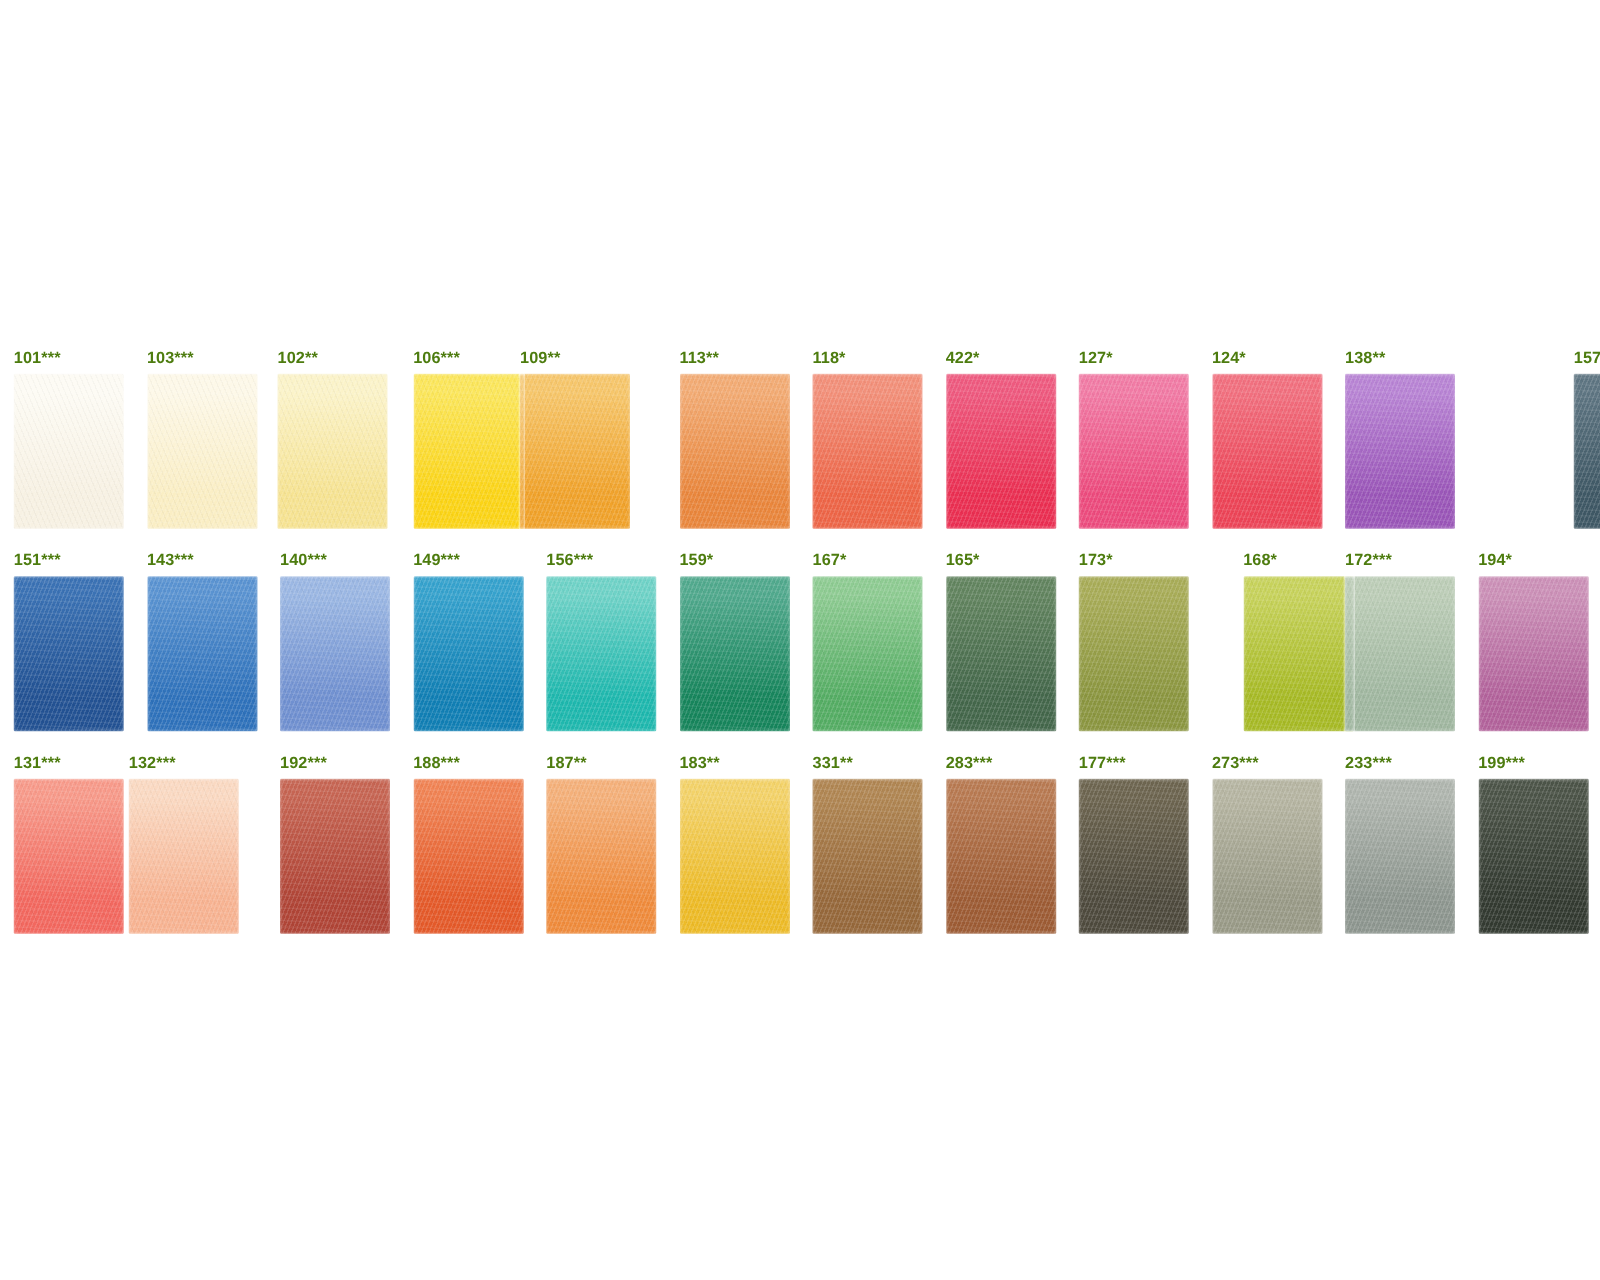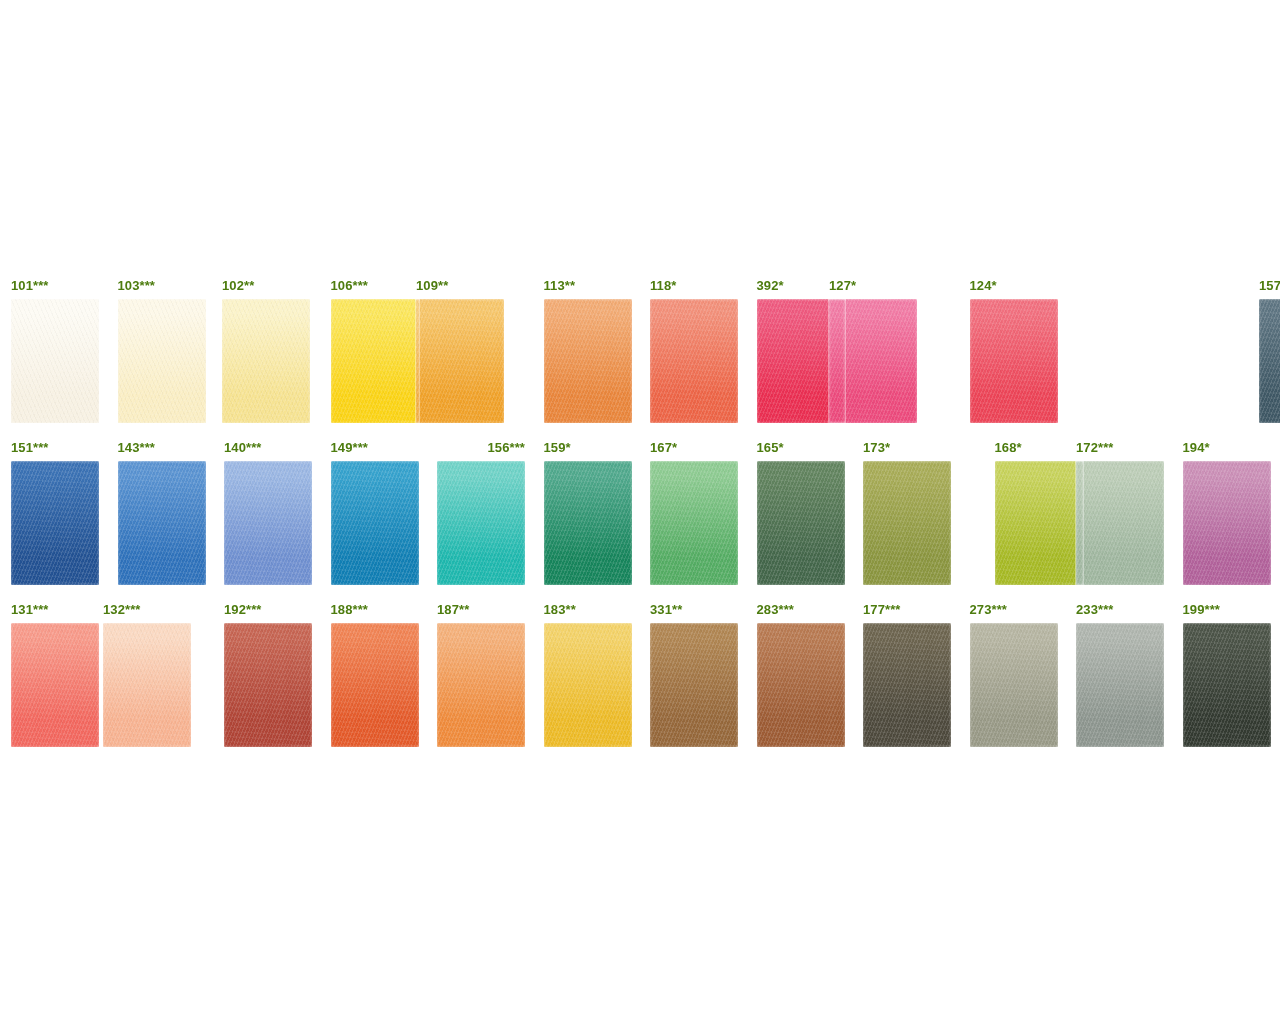--- a/index.html
+++ b/index.html
@@ -132,30 +132,34 @@
         </div>
         <div class="swatch-cell" style="left: 532.5px;">
           <div class="swatch-label">113**</div>
           <div class="swatch-patch" style="background: linear-gradient(rgb(242, 171, 116) 0%, rgb(242, 171, 116) 12%, rgb(233, 134, 60) 78%, rgb(233, 134, 60) 100%);"></div>
         </div>
         <div class="swatch-cell" style="left: 639px;">
           <div class="swatch-label">118*</div>
           <div class="swatch-patch" style="background: linear-gradient(rgb(242, 144, 122) 0%, rgb(242, 144, 122) 12%, rgb(237, 101, 71) 78%, rgb(237, 101, 71) 100%);"></div>
         </div>
         <div class="swatch-cell" style="left: 745.5px;">
-          <div class="swatch-label">392*</div>
+          <div class="swatch-label">422*</div>
           <div class="swatch-patch" style="background: linear-gradient(rgb(238, 90, 127) 0%, rgb(238, 90, 127) 12%, rgb(234, 47, 82) 78%, rgb(234, 47, 82) 100%);"></div>
         </div>
-        <div class="swatch-cell" style="left: 818px;">
+        <div class="swatch-cell" style="left: 852px;">
           <div class="swatch-label">127*</div>
           <div class="swatch-patch" style="background: linear-gradient(rgb(241, 123, 165) 0%, rgb(241, 123, 165) 12%, rgb(236, 75, 125) 78%, rgb(236, 75, 125) 100%);"></div>
         </div>
         <div class="swatch-cell" style="left: 958.5px;">
           <div class="swatch-label">124*</div>
           <div class="swatch-patch" style="background: linear-gradient(rgb(241, 112, 127) 0%, rgb(241, 112, 127) 12%, rgb(236, 68, 87) 78%, rgb(236, 68, 87) 100%);"></div>
+        </div>
+        <div class="swatch-cell" style="left: 1065px;">
+          <div class="swatch-label">138**</div>
+          <div class="swatch-patch" style="background: linear-gradient(rgb(184, 132, 212) 0%, rgb(184, 132, 212) 12%, rgb(154, 86, 184) 78%, rgb(154, 86, 184) 100%);"></div>
         </div>
         <div class="swatch-cell" style="left: 1208px; margin-left: 40px;">
           <div class="swatch-label">157***</div>
           <div class="swatch-patch" style="background: linear-gradient(rgb(94, 117, 130) 0%, rgb(94, 117, 130) 12%, rgb(63, 88, 101) 78%, rgb(63, 88, 101) 100%);"></div>
         </div>
       </div>
       <div class="swatch-row">
         <div class="swatch-cell" style="left: 0px;">
           <div class="swatch-label">151***</div>
           <div class="swatch-patch" style="background: linear-gradient(rgb(59, 114, 180) 0%, rgb(59, 114, 180) 12%, rgb(35, 82, 147) 78%, rgb(35, 82, 147) 100%);"></div>
@@ -165,21 +169,21 @@
           <div class="swatch-patch" style="background: linear-gradient(rgb(90, 147, 209) 0%, rgb(90, 147, 209) 12%, rgb(47, 114, 187) 78%, rgb(47, 114, 187) 100%);"></div>
         </div>
         <div class="swatch-cell" style="left: 213px;">
           <div class="swatch-label">140***</div>
           <div class="swatch-patch" style="background: linear-gradient(rgb(155, 183, 227) 0%, rgb(155, 183, 227) 12%, rgb(112, 144, 208) 78%, rgb(112, 144, 208) 100%);"></div>
         </div>
         <div class="swatch-cell" style="left: 319.5px;">
           <div class="swatch-label">149***</div>
           <div class="swatch-patch" style="background: linear-gradient(rgb(54, 162, 205) 0%, rgb(54, 162, 205) 12%, rgb(17, 127, 180) 78%, rgb(17, 127, 180) 100%);"></div>
         </div>
-        <div class="swatch-cell" style="left: 426px; text-align: right;">
+        <div class="swatch-cell" style="left: 426px;">
           <div class="swatch-label">156***</div>
           <div class="swatch-patch" style="background: linear-gradient(rgb(111, 210, 199) 0%, rgb(111, 210, 199) 12%, rgb(31, 184, 174) 78%, rgb(31, 184, 174) 100%);"></div>
         </div>
         <div class="swatch-cell" style="left: 532.5px;">
           <div class="swatch-label">159*</div>
           <div class="swatch-patch" style="background: linear-gradient(rgb(81, 169, 141) 0%, rgb(81, 169, 141) 12%, rgb(23, 133, 92) 78%, rgb(23, 133, 92) 100%);"></div>
         </div>
         <div class="swatch-cell" style="left: 639px;">
           <div class="swatch-label">167*</div>
           <div class="swatch-patch" style="background: linear-gradient(rgb(142, 203, 146) 0%, rgb(142, 203, 146) 12%, rgb(85, 173, 100) 78%, rgb(85, 173, 100) 100%);"></div>

